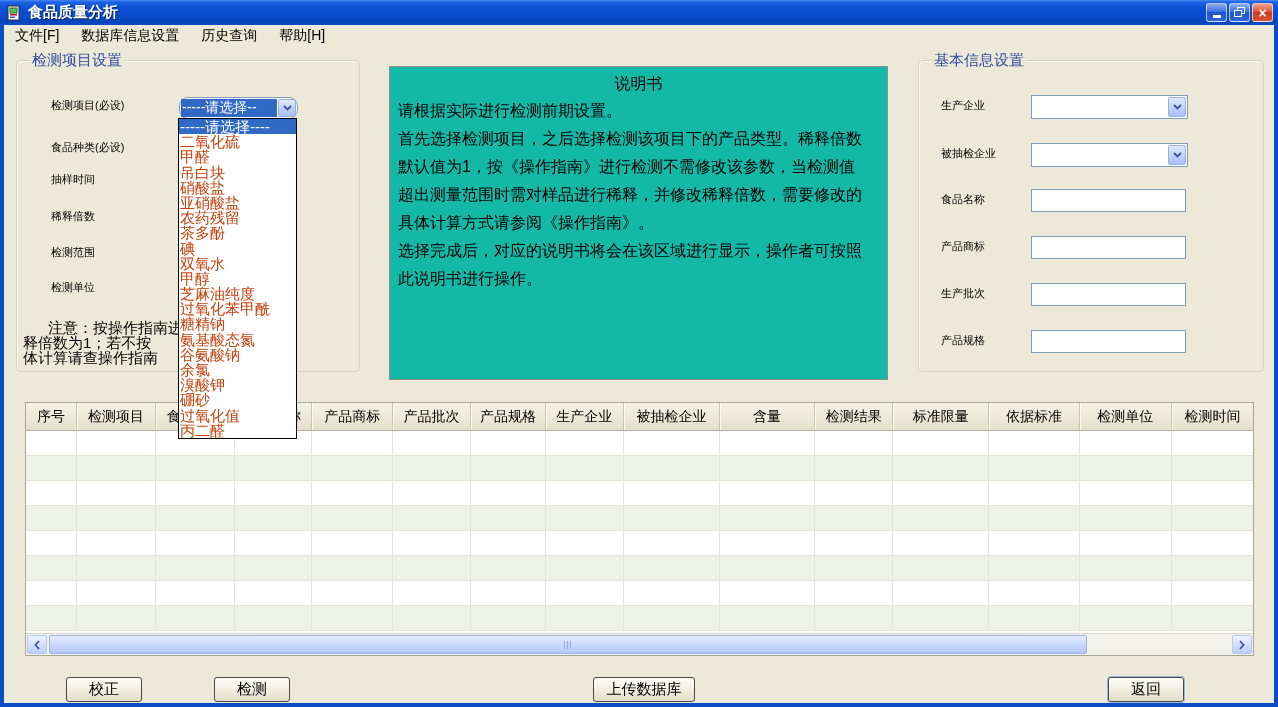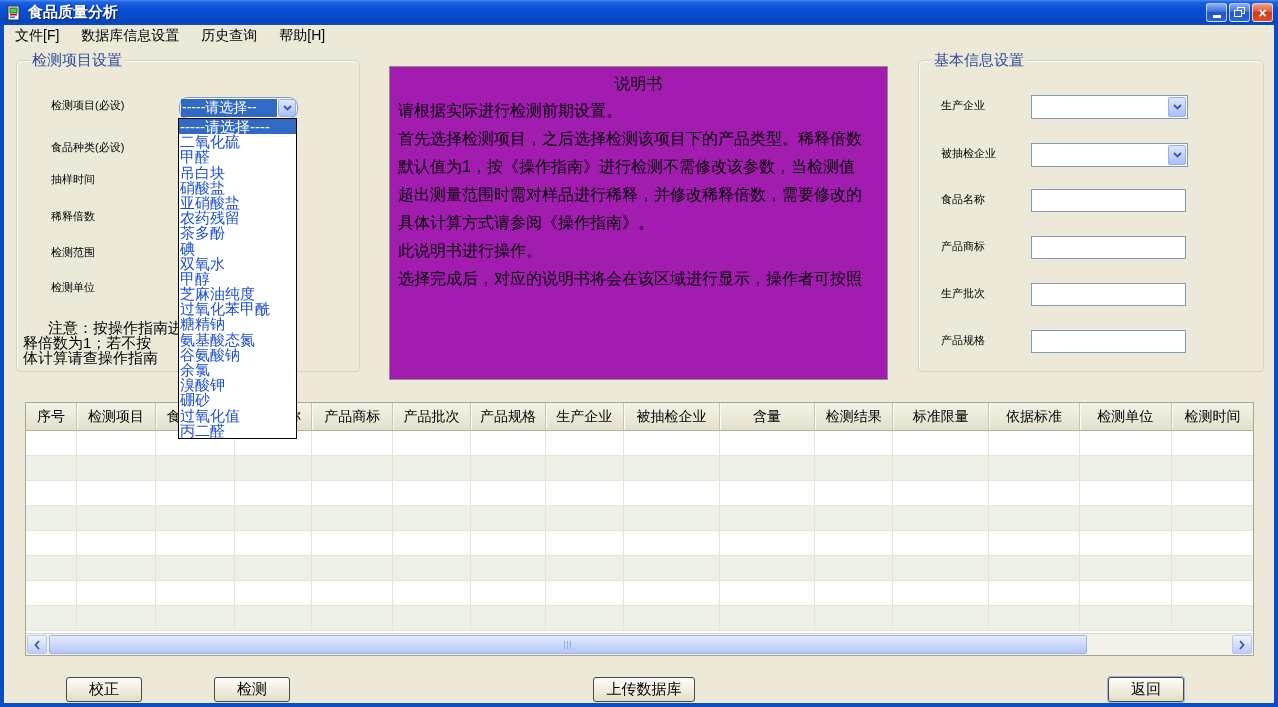--- a/index.html
+++ b/index.html
@@ -66,26 +66,26 @@
     position:absolute;background:#fff;border:1px solid #7f9db9;box-sizing:border-box;
     font-size:14px;padding:2px 3px;outline:none;font-family:inherit;
   }
   
   .droplist{
     position:absolute;left:178px;top:118px;width:119px;background:#fff;border:1px solid #000;
     box-sizing:border-box;z-index:100;
   }
   .dropitem{
     height:15.2px;font-size:15px;line-height:15px;white-space:nowrap;overflow:hidden;
-    color:#1d4ed8;padding-left:1px;cursor:pointer;
+    color:#c2410c;padding-left:1px;cursor:pointer;
   }
   .dropitem.selected{background:#316ac5;color:#fff;}
   
   .manual{
-    position:absolute;left:389px;top:66px;width:499px;height:314px;background:#a21caf;
+    position:absolute;left:389px;top:66px;width:499px;height:314px;background:#14b8a6;
     border:1px solid #8f8f88;box-sizing:border-box;padding:4px 8px;
   }
   .manual .mtitle{text-align:center;font-size:16px;line-height:26px;}
   .manual .mline{font-size:16px;line-height:28px;white-space:nowrap;}
   
   .rtable{
     position:absolute;left:25px;top:402px;width:1229px;height:254px;
     border:1px solid #a9a593;background:#fff;box-sizing:border-box;overflow:hidden;
   }
   .thead{
@@ -219,22 +219,22 @@
     </div>
 
   <div class="manual">
     <div class="mtitle">说明书</div>
     <div id="manual-lines">
         <div class="mline">请根据实际进行检测前期设置。</div>
         <div class="mline">首先选择检测项目，之后选择检测该项目下的产品类型。稀释倍数</div>
         <div class="mline">默认值为1，按《操作指南》进行检测不需修改该参数，当检测值</div>
         <div class="mline">超出测量范围时需对样品进行稀释，并修改稀释倍数，需要修改的</div>
         <div class="mline">具体计算方式请参阅《操作指南》。</div>
+        <div class="mline">选择完成后，对应的说明书将会在该区域进行显示，操作者可按照</div>
         <div class="mline">此说明书进行操作。</div>
-        <div class="mline">选择完成后，对应的说明书将会在该区域进行显示，操作者可按照</div>
       </div>
   </div>
 
   <div class="groupbox" id="gb-right" style="left:918px;top:60px;width:346px;height:312px;">
     <span class="gtitle">基本信息设置</span>
 
   <div class="fldlabel" style="left: 22px; top: 37px;">生产企业</div>
       <div class="combo" style="left: 112px; top: 34px; width: 157px; height: 24px;">
         <span class="cval"></span>
         <span class="cbtn">

